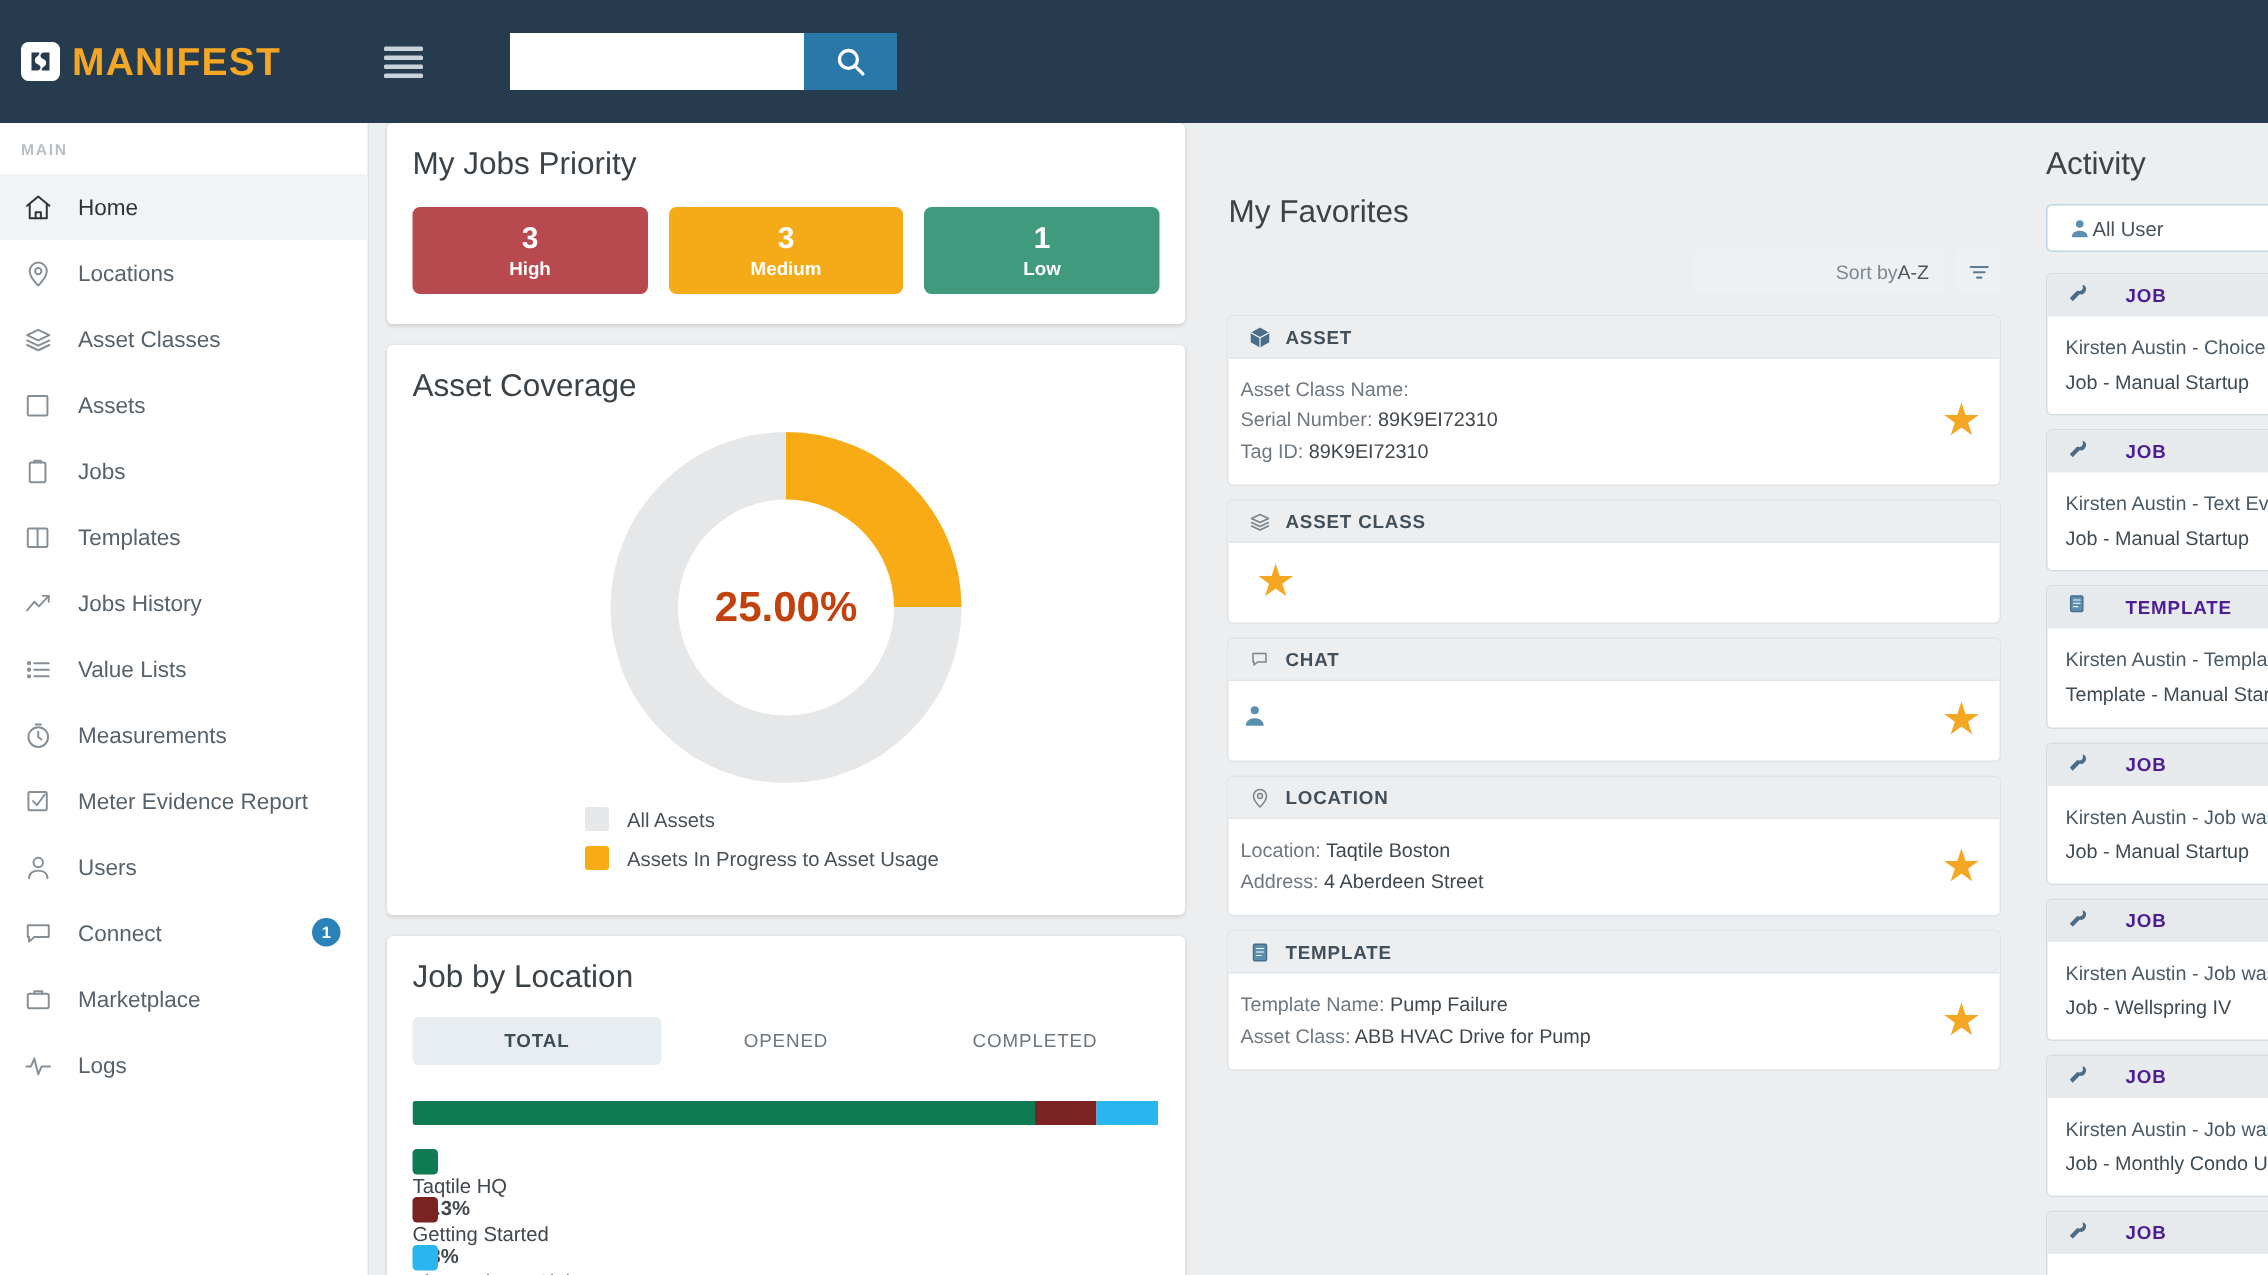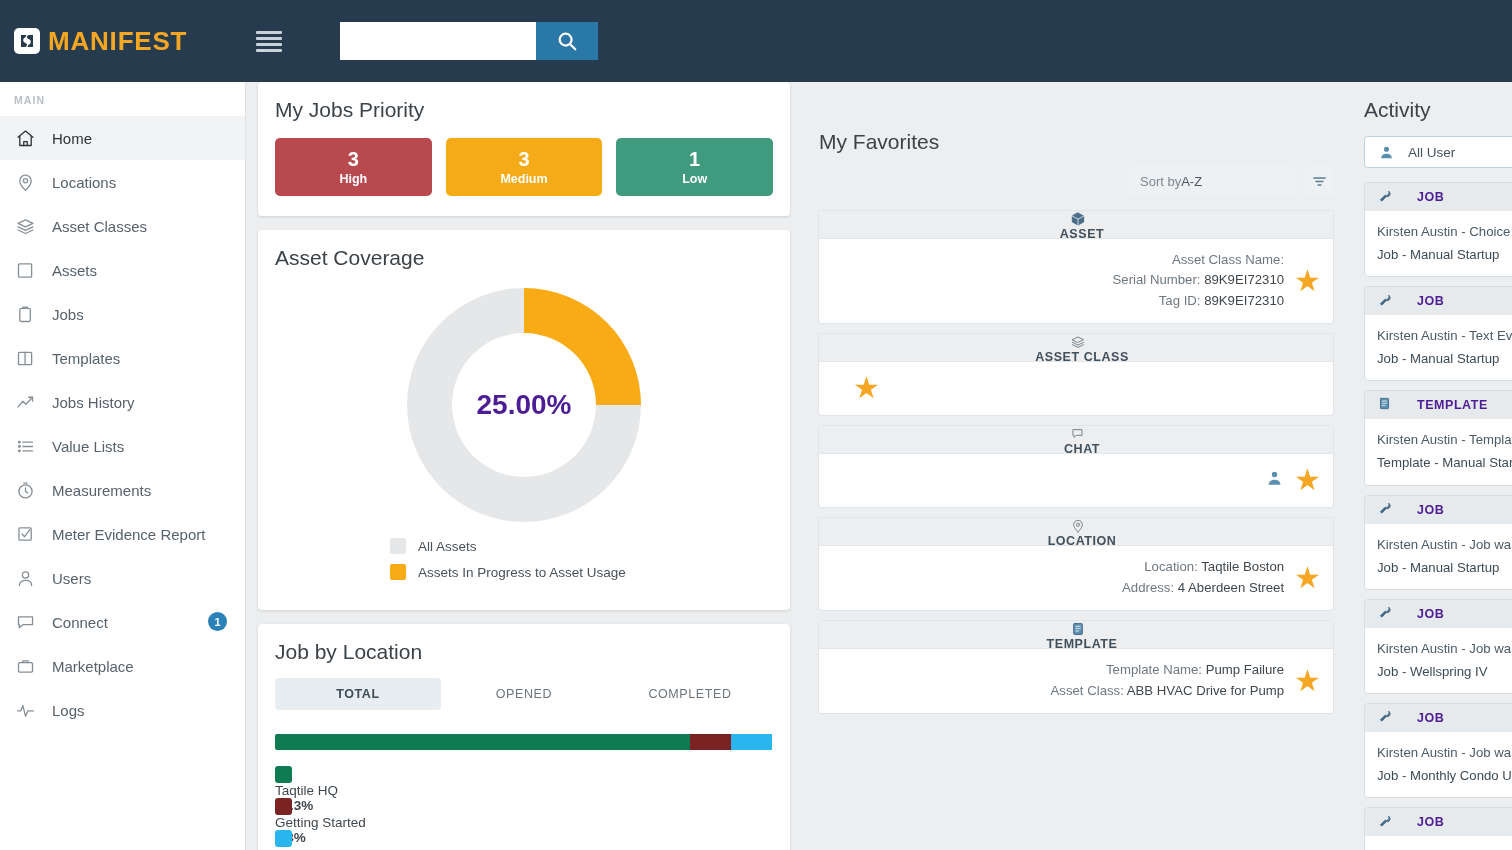--- a/index.html
+++ b/index.html
@@ -83,21 +83,21 @@
   .prio-lbl { font-size: 12.5px; font-weight: bold; margin-top: 2px; }
 
   
   .donut-wrap { display: flex; justify-content: center; padding-top: 18px; }
   .donut { position: relative; width: 234px; height: 234px; border-radius: 50%; }
   .donut-hole {
     position: absolute; left: 50%; top: 50%; transform: translate(-50%,-50%);
     width: 144px; height: 144px; border-radius: 50%; background: #fff;
     display: flex; align-items: center; justify-content: center;
   }
-  .donut-pct { font-size: 28px; font-weight: bold; color: #4c1d95; }
+  .donut-pct { font-size: 28px; font-weight: bold; color: #c2410c; }
   .legend { padding: 16px 0 20px 132px; }
   .legend-row { display: flex; align-items: center; margin-bottom: 10px; }
   .legend-sw { width: 16px; height: 16px; border-radius: 2px; margin-right: 12px; flex: none; }
   .legend-txt { font-size: 13.5px; color: #4a5258; }
 
   
   .jbl-tabs { display: flex; margin: 14px 17px 0 17px; }
   .jbl-tab {
     flex: 1; height: 32px; display: flex; align-items: center; justify-content: center;
     font-size: 12.5px; letter-spacing: .6px; color: #6d767c; cursor: pointer; border-radius: 4px;
@@ -107,54 +107,54 @@
   .jbl-list { padding: 16px 17px 18px 17px; }
   .jbl-row { display: flex; align-items: flex-start; height: 32px; flex-direction: column; }
   .jbl-sw { width: 17px; height: 17px; border-radius: 3px; margin-right: 12px; flex: none; }
   .jbl-name { font-size: 13.5px; color: #40484e; flex: 1; }
   .jbl-pct { font-size: 13.5px; color: #40484e; font-weight: bold; }
 
   
   .fav-head { display: flex; justify-content: flex-end; align-items: center; margin: 12px 16px 14px 0; }
   .sortby {
     width: 168px; height: 30px; background: #eef1f4; border-radius: 4px;
-    display: flex; align-items: center; justify-content: flex-start;
+    display: flex; align-items: center; justify-content: flex-end;
     padding: 0 11px; cursor: pointer;
   }
   .sortby-lbl { font-size: 13px; color: #7e878e; }
   .sortby-val { font-size: 13px; color: #4d565d; }
   .filter-btn {
     width: 30px; height: 30px; background: #eef1f4; border-radius: 4px; margin-left: 7px;
     display: flex; align-items: center; justify-content: center; cursor: pointer;
   }
   .fav-card {
     background: #fff; border: 1px solid #dfe4e8; border-radius: 4px;
     margin: 0 16px 9px 16px; overflow: hidden;
   }
   .fav-hd {
     background: #eceef0; height: 28px; display: flex; align-items: center;
-    padding-left: 12px; border-bottom: 1px solid #e2e6e9; flex-direction: column;
+    padding-left: 12px; border-bottom: 1px solid #e2e6e9;
   }
   .fav-hd-ico { width: 17px; height: 17px; margin-right: 9px; display: flex; align-items: center; justify-content: center; }
   .fav-hd-txt { font-size: 12.5px; font-weight: bold; letter-spacing: .55px; color: #42505c; }
-  .fav-body { display: flex; align-items: center; padding: 11px 12px 12px 24px; min-height: 44px; text-align: right; }
+  .fav-body { display: flex; align-items: center; padding: 11px 12px 12px 8px; min-height: 44px; }
   .fav-lines { flex: 1; }
   .fav-line { font-size: 13.2px; color: #40484e; line-height: 1.55; }
   .fav-k { color: #6f7880; }
   .fav-k-amber { color: #e8a33a; }
   .star { color: #f5a623; font-size: 30px; line-height: 1; margin-left: 10px; cursor: pointer; }
 
   
   .act-title { font-size: 21px; color: #3c4348; padding: 16px 0 0 6px; }
   .allusr {
     height: 32px; margin: 14px 0 14px 6px; background: #fff;
     border: 1px solid #bcd3e2; border-radius: 4px; display: flex; align-items: center;
     padding-left: 13px; cursor: pointer;
   }
-  .allusr-txt { font-size: 13.5px; color: #46525c; margin-left: 13px; }
+  .allusr-txt { font-size: 13.5px; color: #46525c; }
   .act-card {
     background: #fff; border: 1px solid #d6dde2; border-radius: 4px;
     margin: 0 0 9px 6px; overflow: hidden;
   }
   .act-hd {
     background: #e6eaed; height: 28px; display: flex; align-items: center; padding-left: 12px;
   }
   .act-hd-txt { font-size: 12.5px; font-weight: bold; letter-spacing: .55px; color: #4c1d95; margin-left: 25px; }
   .act-body { padding: 9px 0 10px 12px; }
   .act-l1 { font-size: 13.2px; color: #4a5a66; line-height: 1.75; white-space: nowrap; }

